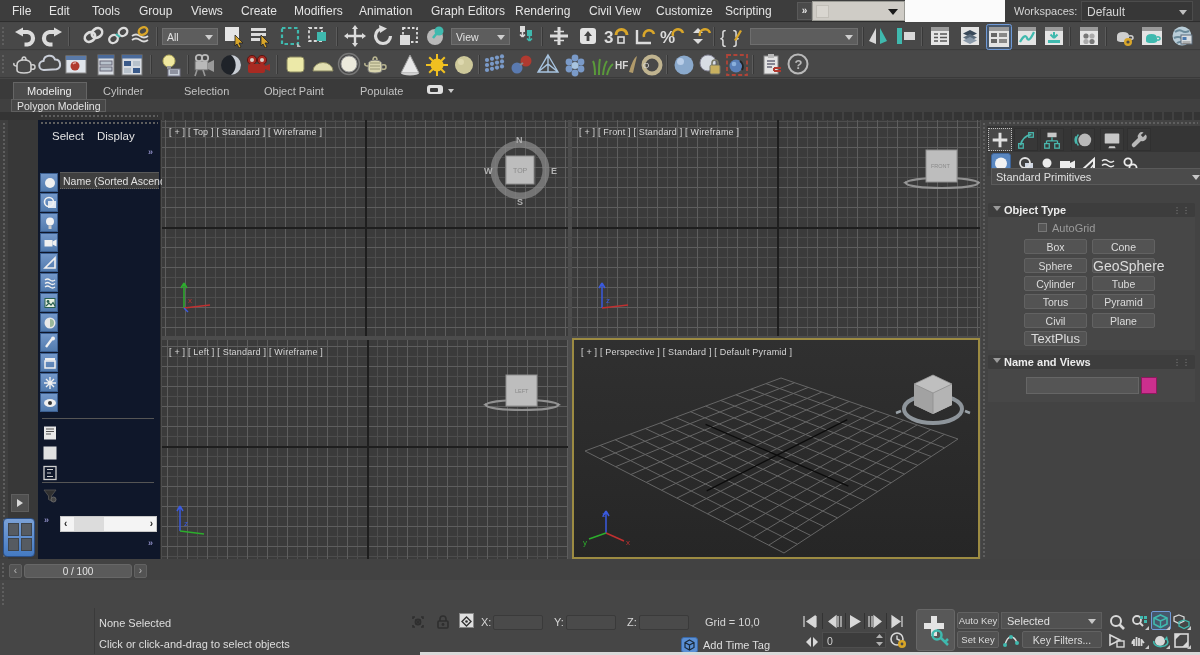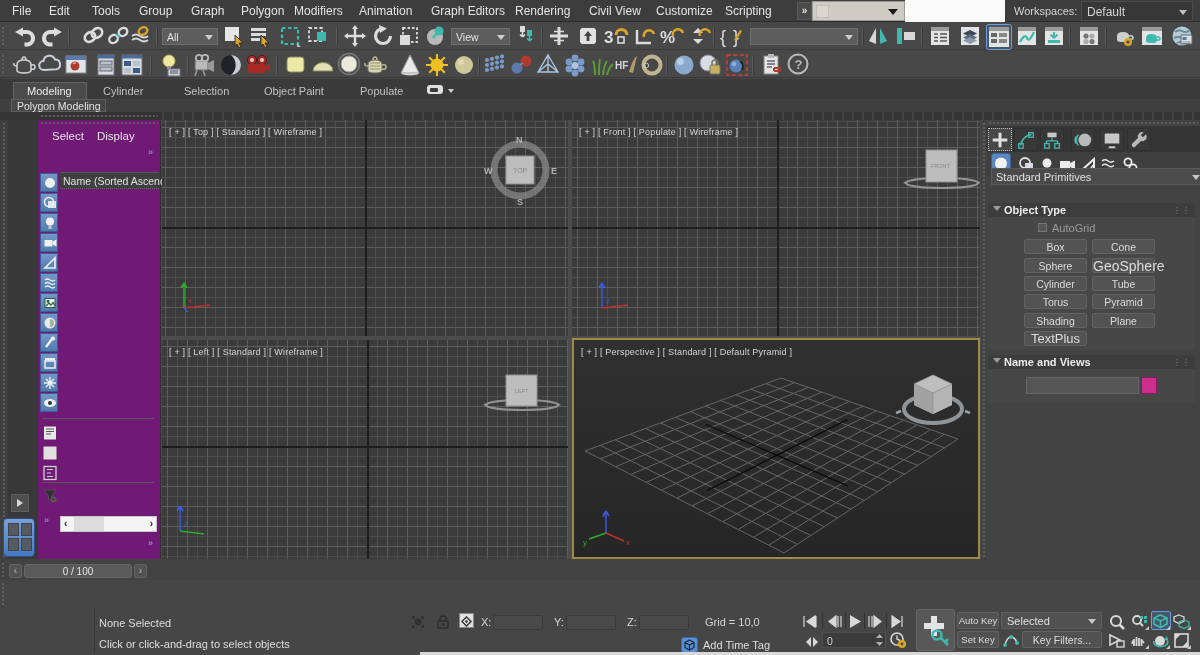--- a/index.html
+++ b/index.html
@@ -6,22 +6,22 @@
 .grip{background-image:radial-gradient(circle,#5e5e5e 1px,transparent 1.2px);background-size:4px 4px}
 .sep{position:absolute;width:1px;background:#5c5c5c;box-shadow:1px 0 0 #383838}
 .vlabel{position:absolute;left:7px;top:7px;font-size:9px;color:#d6d6d6;letter-spacing:0.2px}
 .btn{position:absolute;background:#535353;border:1px solid #626262;border-radius:2px;color:#dcdcdc;font-size:11px;text-align:center}
 </style></head><body>
 <div class="a" style="left:0;top:0;width:1200px;height:22px;background:#3d3d3d;border-bottom:1px solid #2d2d2d">
 <span class="a" style="left:12px;top:4px;font-size:12px;color:#e4e4e4">File</span>
 <span class="a" style="left:49px;top:4px;font-size:12px;color:#e4e4e4">Edit</span>
 <span class="a" style="left:92px;top:4px;font-size:12px;color:#e4e4e4">Tools</span>
 <span class="a" style="left:139px;top:4px;font-size:12px;color:#e4e4e4">Group</span>
-<span class="a" style="left:191px;top:4px;font-size:12px;color:#e4e4e4">Graph</span>
-<span class="a" style="left:241px;top:4px;font-size:12px;color:#e4e4e4">Polygon</span>
+<span class="a" style="left:191px;top:4px;font-size:12px;color:#e4e4e4">Views</span>
+<span class="a" style="left:241px;top:4px;font-size:12px;color:#e4e4e4">Create</span>
 <span class="a" style="left:294px;top:4px;font-size:12px;color:#e4e4e4">Modifiers</span>
 <span class="a" style="left:359px;top:4px;font-size:12px;color:#e4e4e4">Animation</span>
 <span class="a" style="left:431px;top:4px;font-size:12px;color:#e4e4e4">Graph Editors</span>
 <span class="a" style="left:515px;top:4px;font-size:12px;color:#e4e4e4">Rendering</span>
 <span class="a" style="left:589px;top:4px;font-size:12px;color:#e4e4e4">Civil View</span>
 <span class="a" style="left:656px;top:4px;font-size:12px;color:#e4e4e4">Customize</span>
 <span class="a" style="left:725px;top:4px;font-size:12px;color:#e4e4e4">Scripting</span>
 <div class="a" style="left:797px;top:2px;width:15px;height:18px;background:#4a4a4a;border:1px solid #5a5a5a;color:#e8e8e8;font-size:10px;font-weight:bold;text-align:center;line-height:16px">»</div>
 <div class="a" style="left:812px;top:1px;width:93px;height:20px;background:#cfccc6;border:1px solid #9a9a94">
       <div class="a" style="left:3px;top:3px;width:13px;height:13px;background:#d9d6d0;border:1px solid #c2bfb8"></div>
@@ -410,21 +410,21 @@
 <div class="a grip" style="left:2px;top:2px;width:4px;height:435px"></div>
 <div class="a" style="left:8px;top:0;width:30px;height:439px;background:#383838"></div>
 <div class="a" style="left:11px;top:374px;width:18px;height:18px;background:#4f4f4f;border:1px solid #5e5e5e"></div>
 <div class="a" style="left:17px;top:379px;width:0;height:0;border-top:4px solid transparent;border-bottom:4px solid transparent;border-left:6px solid #d8d8d8"></div>
 <div class="a" style="left:3px;top:398px;width:32px;height:39px;border-radius:4px;background:linear-gradient(#7ba1d6,#447ac2);border:1px solid #2b4f86">
 <div class="a" style="left:4px;top:4px;width:11px;height:13px;background:#565b61;border:1px solid #3f454c"></div>
 <div class="a" style="left:17px;top:4px;width:11px;height:13px;background:#565b61;border:1px solid #3f454c"></div>
 <div class="a" style="left:4px;top:19px;width:11px;height:13px;background:#565b61;border:1px solid #3f454c"></div>
 <div class="a" style="left:17px;top:19px;width:11px;height:13px;background:#565b61;border:1px solid #3f454c"></div>
 </div>
-<div class="a" style="left:38px;top:0;width:123px;height:439px;background:#701a75;border-right:1px solid #2e2e2e">
+<div class="a" style="left:38px;top:0;width:123px;height:439px;background:#0f172a;border-right:1px solid #2e2e2e">
 <div class="a grip" style="left:2px;top:1px;width:118px;height:3px"></div>
 <span class="a" style="left:14px;top:10px;font-size:11.5px;color:#e4e4e4">Select</span>
 <span class="a" style="left:59px;top:10px;font-size:11.5px;color:#e4e4e4">Display</span>
 <span class="a" style="left:110px;top:27px;font-size:9px;color:#8a8ac0;font-weight:bold">»</span>
 <div class="a" style="left:22px;top:52px;width:99px;height:17px;background:#3f3f3f;border-top:1px solid #5a5a5a;border-bottom:1px dotted #6a6a6a">
         <span class="a" style="left:3px;top:2px;font-size:10.5px;color:#e0e0e0;white-space:nowrap">Name (Sorted Ascendi</span>
       </div>
 <div class="a" style="left:2px;top:53px;width:18px;height:19px;background:linear-gradient(#7397c8,#527bae);border:1px solid #3b5e90"><svg width="16" height="16" viewBox="0 0 16 16" style="margin:1px">
           <circle cx="8" cy="8" r="5" fill="#f0f0f0"></circle>
         </svg></div>
@@ -511,21 +511,21 @@
 <svg class="a" width="56" height="56" style="left:12px;top:155px">
         <path d="M10 8 L10 33 M10 8 L7 13 M10 8 L13 13" stroke="#2cae2c" stroke-width="1.5" fill="none"></path>
         <path d="M10 33 L36 30" stroke="#c03030" stroke-width="1.5" fill="none"></path>
         <path d="M10 33 L14 37" stroke="#3a5ae0" stroke-width="1.5" fill="none"></path>
         <text x="14" y="28" font-size="8" fill="#c03030">x</text>
       </svg>
 </div>
 <div class="a" style="left:572px;top:0px;width:408px;height:216px;background-color:#3b3b3b;background-image:repeating-linear-gradient(to right,#5e5e5e 0 1px,transparent 1px 20px),repeating-linear-gradient(to bottom,#5e5e5e 0 1px,transparent 1px 20px),repeating-linear-gradient(to right,#4d4d4d 0 1px,transparent 1px 10px),repeating-linear-gradient(to bottom,#4d4d4d 0 1px,transparent 1px 10px);background-position:5px 7px,5px 7px,5px 7px,5px 7px;overflow:hidden">
 <div class="a" style="left:205px;top:0;width:2px;height:216px;background:#1e1e1e"></div>
 <div class="a" style="left:0;top:107px;width:408px;height:2px;background:#1e1e1e"></div>
-<div class="vlabel">[ + ] [ Front ] [ Populate ] [ Wireframe ]</div>
+<div class="vlabel">[ + ] [ Front ] [ Standard ] [ Wireframe ]</div>
 <svg class="a" width="80" height="90" style="left:330px;top:25px">
         <ellipse cx="40" cy="38" rx="36" ry="5" fill="none" stroke="#9a9a9a" stroke-width="2.2" opacity="0.9"></ellipse>
         <path d="M4 36 l-3 2 l4 1 Z M76 36 l3 2 l-4 1 Z" fill="#9a9a9a"></path>
         <rect x="24" y="5" width="31" height="32" fill="#bdbdbd" stroke="#8f8f8f"></rect>
         <text x="29" y="23" font-size="5.5" fill="#8a8a8a">FRONT</text>
       </svg>
 <svg class="a" width="56" height="56" style="left:20px;top:155px">
         <path d="M10 8 L10 33 M10 8 L7 13 M10 8 L13 13" stroke="#3a5ae0" stroke-width="1.5" fill="none"></path>
         <path d="M10 33 L36 30" stroke="#c03030" stroke-width="1.5" fill="none"></path>
         <text x="14" y="28" font-size="8" fill="#3a5ae0">z</text>
@@ -672,21 +672,21 @@
 <div class="a" style="left:57px;top:103px;width:9px;height:9px;background:#565656;border:1px solid #777"></div>
 <span class="a" style="left:71px;top:102px;font-size:11px;color:#9b9b9b">AutoGrid</span>
 <div class="btn" style="left:43px;top:119px;width:63px;height:15px;line-height:14px;font-size:10.5px">Box</div>
 <div class="btn" style="left:111px;top:119px;width:63px;height:15px;line-height:14px;font-size:10.5px">Cone</div>
 <div class="btn" style="left:43px;top:138px;width:63px;height:15px;line-height:14px;font-size:10.5px">Sphere</div>
 <div class="btn" style="left:111px;top:138px;width:63px;height:15px;line-height:14px;font-size:14px">GeoSphere</div>
 <div class="btn" style="left:43px;top:156px;width:63px;height:15px;line-height:14px;font-size:10.5px">Cylinder</div>
 <div class="btn" style="left:111px;top:156px;width:63px;height:15px;line-height:14px;font-size:10.5px">Tube</div>
 <div class="btn" style="left:43px;top:174px;width:63px;height:15px;line-height:14px;font-size:10.5px">Torus</div>
 <div class="btn" style="left:111px;top:174px;width:63px;height:15px;line-height:14px;font-size:10.5px">Pyramid</div>
-<div class="btn" style="left:43px;top:193px;width:63px;height:15px;line-height:14px;font-size:10.5px">Shading</div>
+<div class="btn" style="left:43px;top:193px;width:63px;height:15px;line-height:14px;font-size:10.5px">Civil</div>
 <div class="btn" style="left:111px;top:193px;width:63px;height:15px;line-height:14px;font-size:10.5px">Plane</div>
 <div class="btn" style="left:43px;top:211px;width:63px;height:15px;line-height:14px;font-size:13px">TextPlus</div>
 <div class="a" style="left:7px;top:235px;width:207px;height:14px;background:#3d3d3d;border-radius:2px">
         <span class="a" style="left:5px;top:3px;width:0;height:0;border-left:4px solid transparent;border-right:4px solid transparent;border-top:5px solid #9a9a9a"></span>
         <span class="a" style="left:16px;top:1px;font-size:11px;font-weight:bold;color:#ececec">Name and Views</span>
         <span class="a" style="right:4px;top:3px;font-size:8px;color:#8a8a8a;letter-spacing:1px">⋮⋮</span>
       </div>
 <div class="a" style="left:7px;top:249px;width:207px;height:33px;background:#474747"></div>
 <div class="a" style="left:45px;top:257px;width:113px;height:17px;background:#555555;border:1px solid #666"></div>
 <div class="a" style="left:160px;top:257px;width:16px;height:17px;background:#cc2f8e;border:1px solid #8a1a5e"></div>

